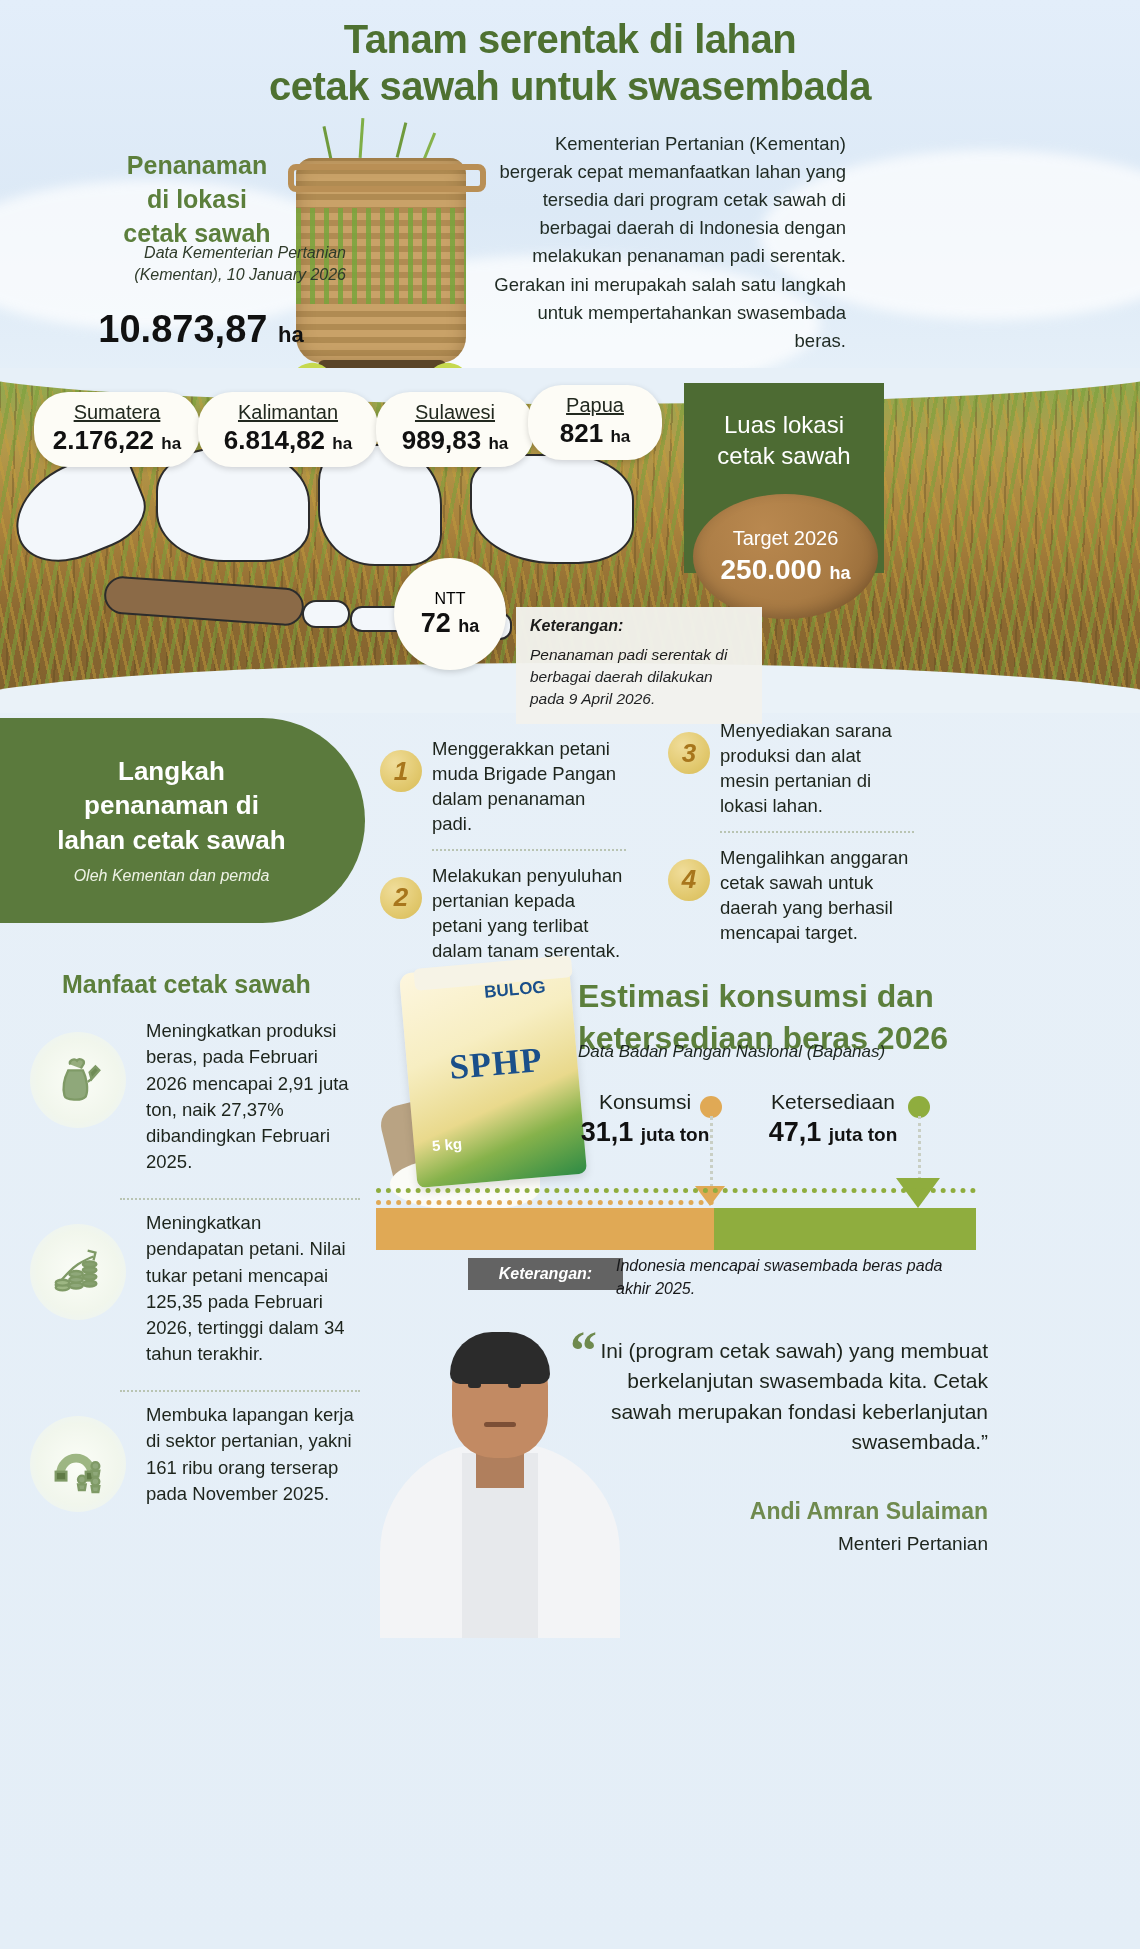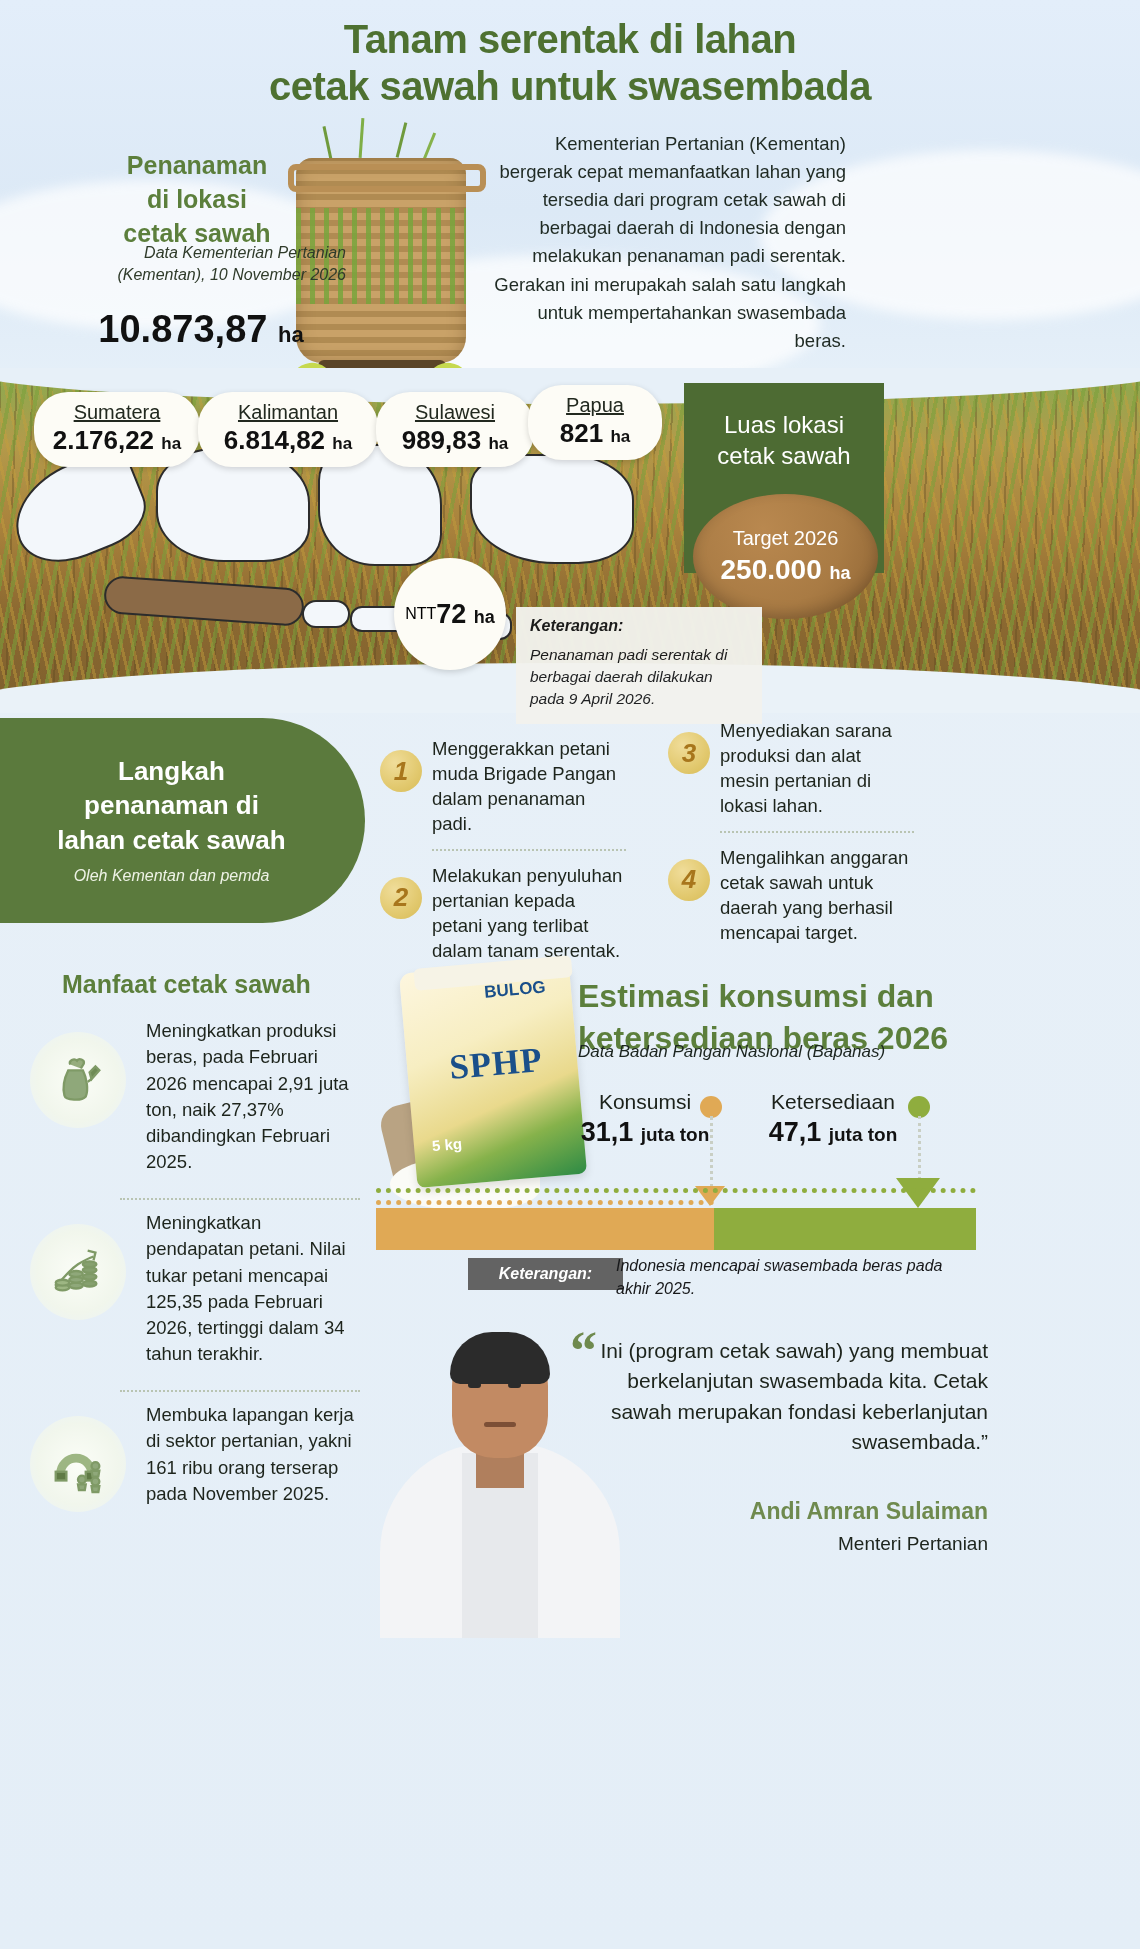--- a/index.html
+++ b/index.html
@@ -76,21 +76,21 @@
     position:absolute;background:#fdfcf6;border-radius:34px;
     text-align:center;padding:8px 16px 10px;box-shadow:0 2px 6px rgba(0,0,0,.16);
   }
   .pill .name{font-size:20px;color:#22291f;line-height:1.2;text-decoration:underline;}
   .pill .val{font-size:26px;font-weight:bold;color:#111;line-height:1.22;margin-top:1px;}
   .pill .val .u{font-size:17px;}
 
   .pill-circle{
     position:absolute;background:#fdfcf6;border-radius:50%;
     text-align:center;box-shadow:0 2px 6px rgba(0,0,0,.16);
-    display:flex;align-items:center;justify-content:center;
+    display:flex;flex-direction:column;align-items:center;justify-content:center;
   }
 
   
   .luas{
     position:absolute;left:684px;top:383px;width:200px;height:190px;
     background:#4d6b33;color:#fff;
   }
   .luas .h{padding:26px 14px 0;text-align:center;font-weight:normal;font-size:24px;line-height:1.3;}
   .target{
     position:absolute;left:693px;top:494px;width:185px;height:125px;border-radius:50%;
@@ -264,21 +264,21 @@
     <div style="position:absolute;left:150px;top:212px;width:44px;height:88px;background:#c6d94f;border-radius:22px;transform:rotate(-16deg);"></div>
   </div>
 
   <div class="pen-head">
     <span style="display:block">Penanaman</span>
     <span style="display:block">di lokasi</span>
     <span style="display:block">cetak sawah</span>
   </div>
   <div class="pen-sub">
     <span style="display:block">Data Kementerian Pertanian</span>
-    <span style="display:block">(Kementan), 10 November 2026</span>
+    <span style="display:block">(Kementan), 10 January 2026</span>
   </div>
   <div class="pen-big">
     <span>10.873,87</span>
     <span class="u">ha</span>
   </div>
 
   <div class="intro">Kementerian Pertanian (Kementan) bergerak cepat memanfaatkan lahan yang tersedia dari program cetak sawah di berbagai daerah di Indonesia dengan melakukan penanaman padi serentak. Gerakan ini merupakah salah satu langkah untuk mempertahankan swasembada beras.</div>
 
   <div class="field">
     <div class="field-top-curve"></div>

